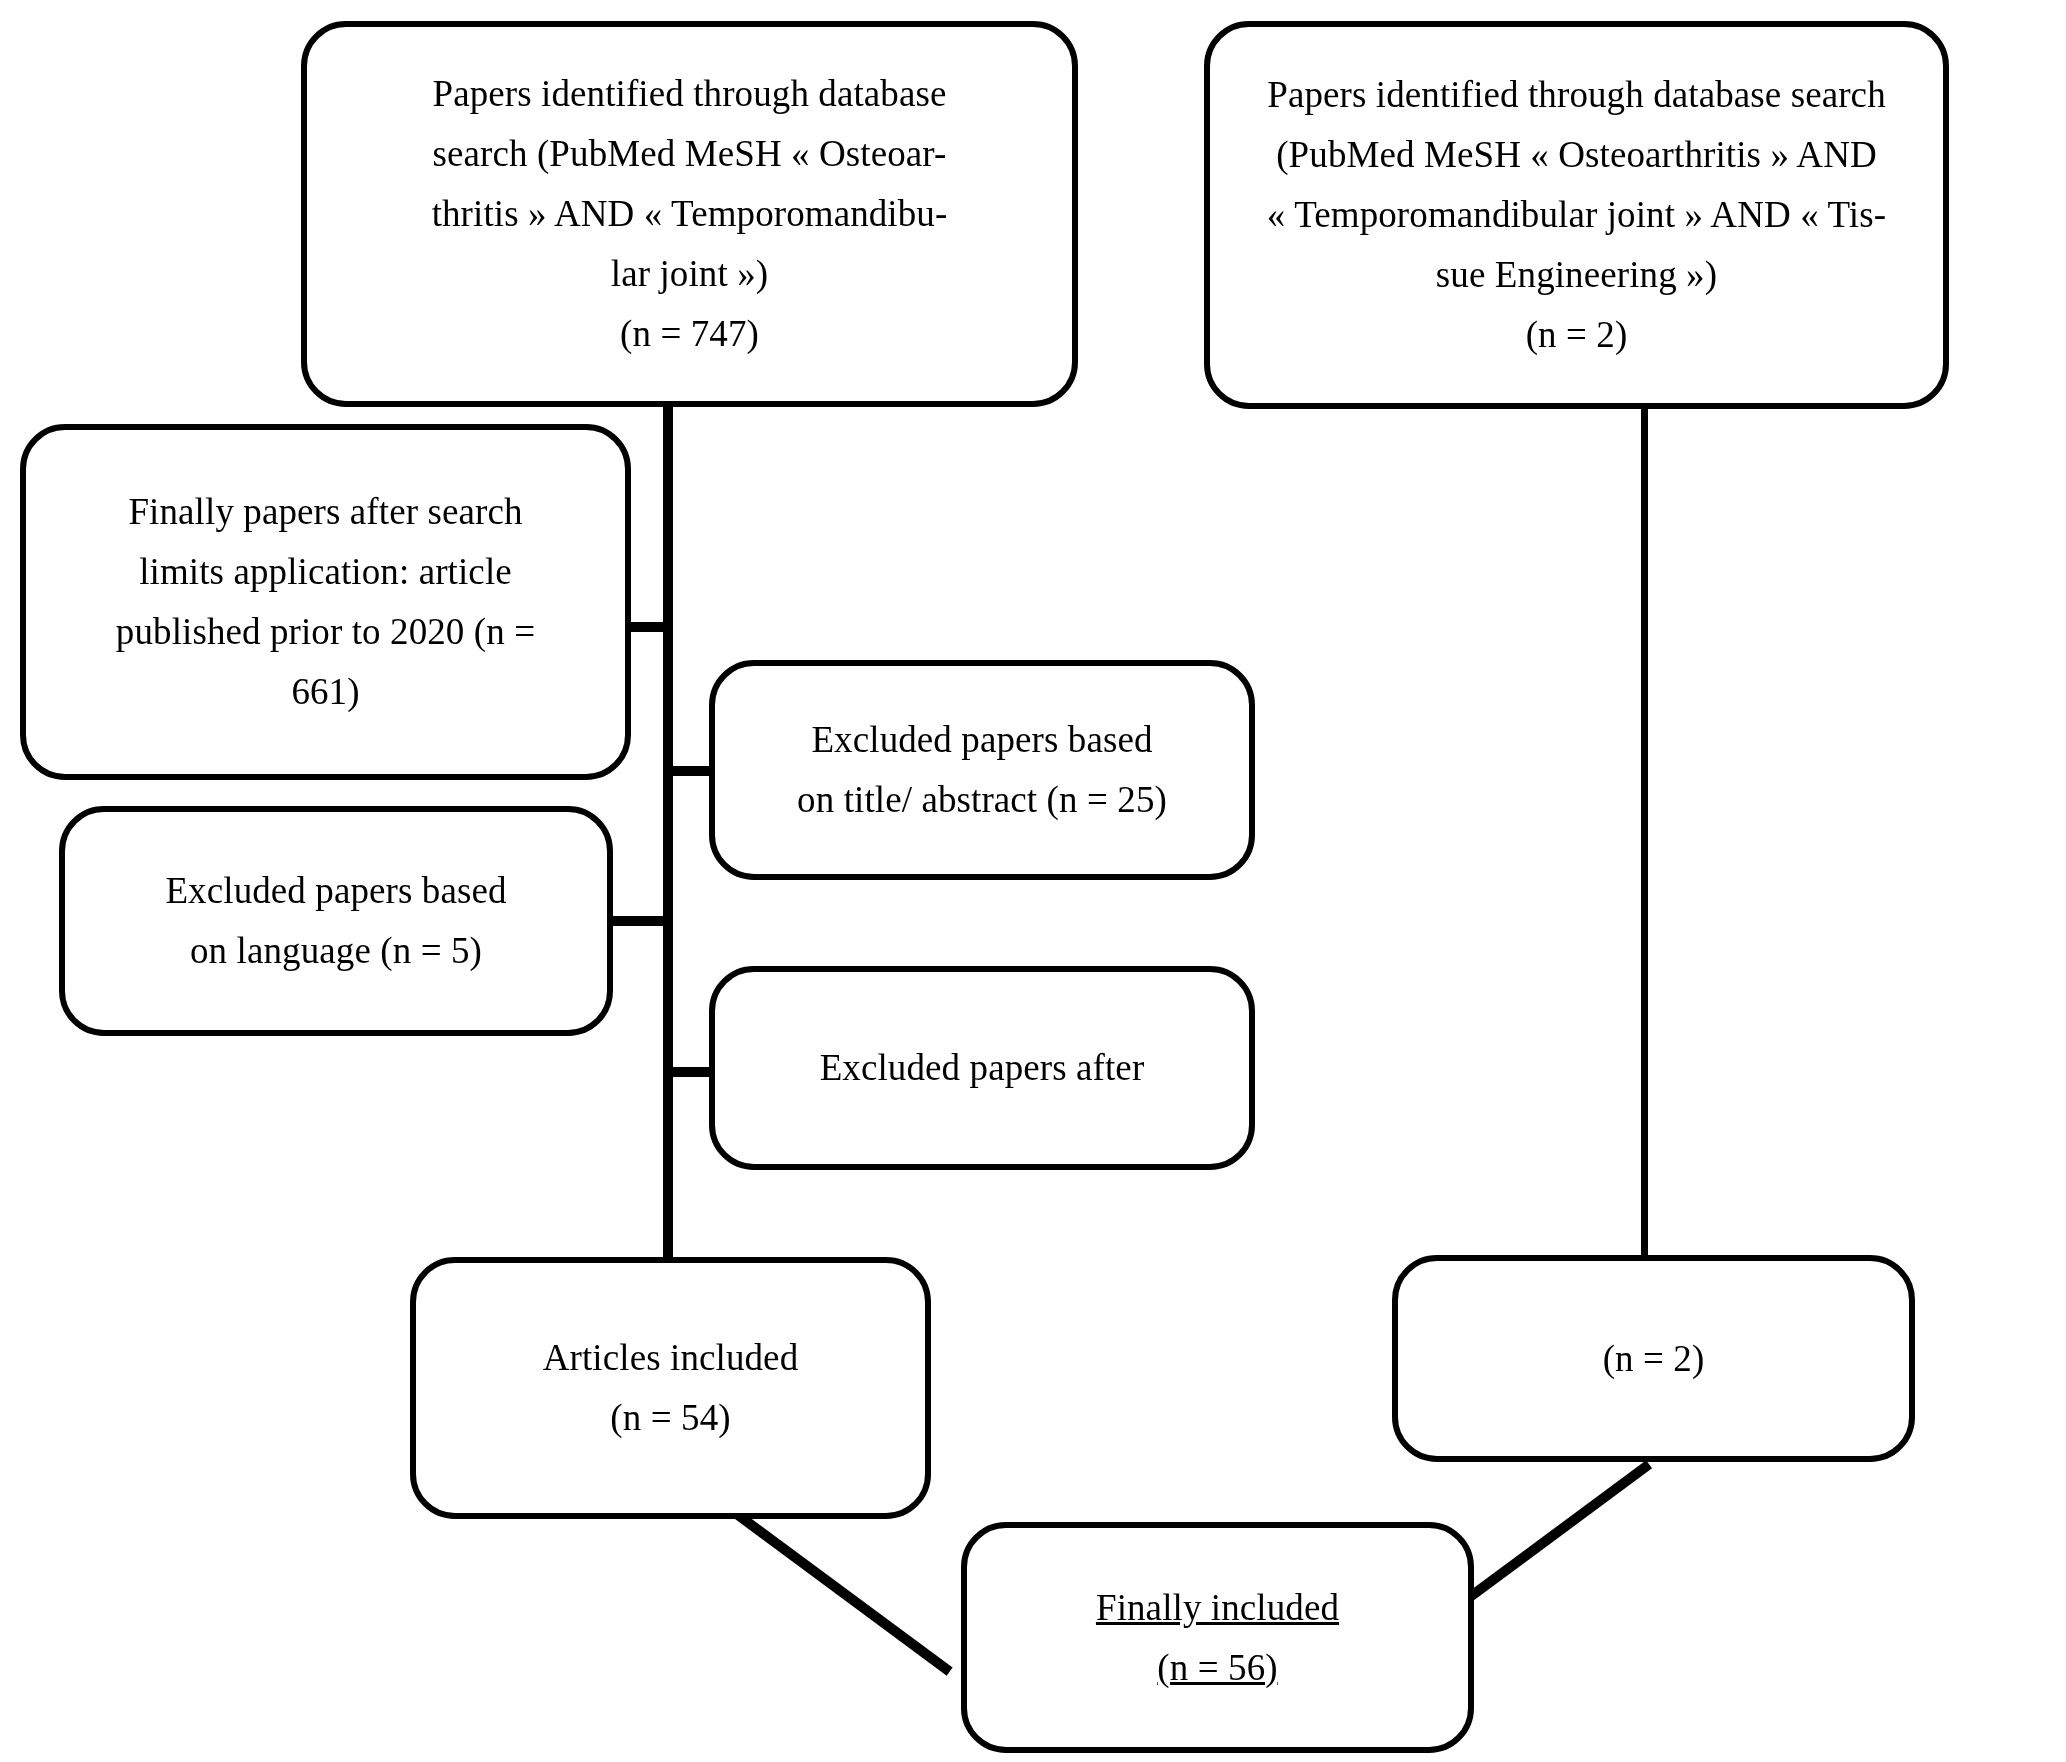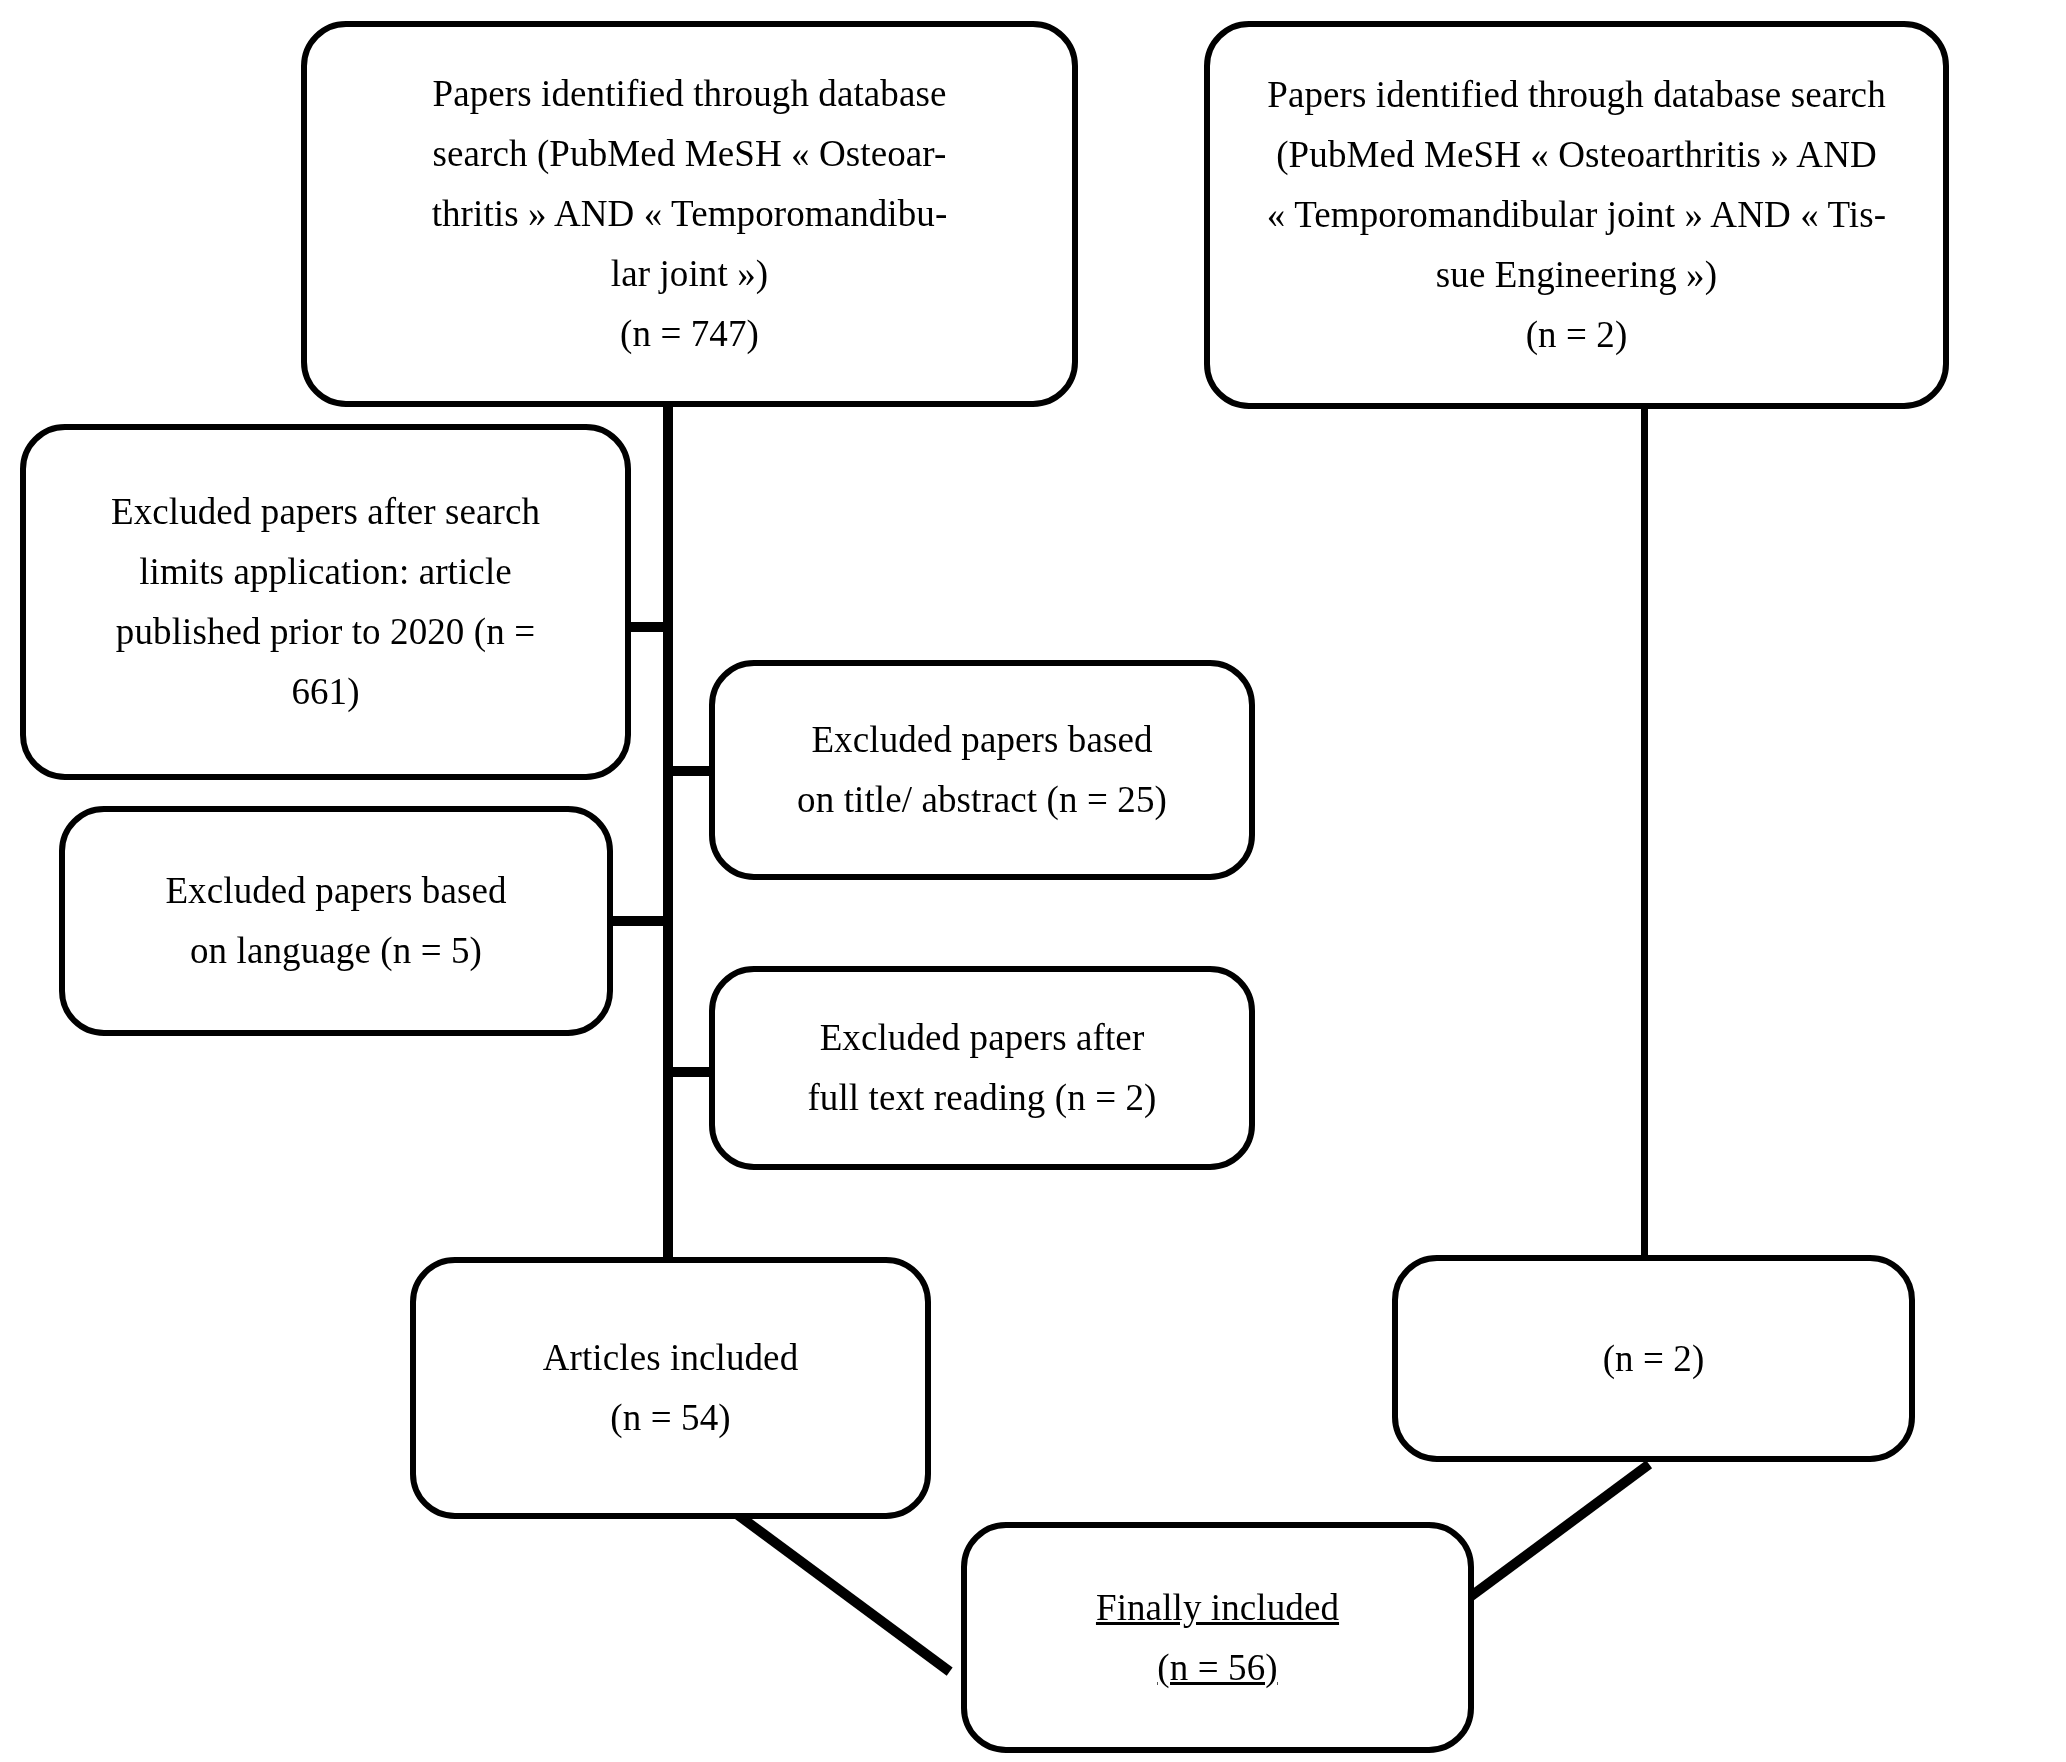--- a/index.html
+++ b/index.html
@@ -88,39 +88,38 @@
 
   <div class="node" style="left:1204px; top:21px; width:745px; height:388px;">
     <span class="line">Papers identified through database search</span>
     <span class="line">(PubMed MeSH « Osteoarthritis » AND</span>
     <span class="line">« Temporomandibular joint » AND « Tis-</span>
     <span class="line">sue Engineering »)</span>
     <span class="line">(n = 2)</span>
   </div>
 
   <div class="node" style="left:20px; top:424px; width:611px; height:356px;">
-    <span class="line">Excluded papers after search</span>
+    <span class="line">Finally papers after search</span>
     <span class="line">limits application: article</span>
     <span class="line">published prior to 2020 (n =</span>
     <span class="line">661)</span>
   </div>
 
   <div class="node" style="left:59px; top:806px; width:554px; height:230px;">
     <span class="line">Excluded papers based</span>
     <span class="line">on language (n = 5)</span>
   </div>
 
   <div class="node" style="left:709px; top:660px; width:546px; height:220px;">
     <span class="line">Excluded papers based</span>
     <span class="line">on title/ abstract (n = 25)</span>
   </div>
 
   <div class="node" style="left:709px; top:966px; width:546px; height:204px;">
     <span class="line">Excluded papers after</span>
-    <span class="line">full text reading (n = 2)</span>
   </div>
 
   <div class="node" style="left:410px; top:1257px; width:521px; height:262px;">
     <span class="line">Articles included</span>
     <span class="line">(n = 54)</span>
   </div>
 
   <div class="node" style="left:1392px; top:1255px; width:523px; height:207px;">
     <span class="line">(n = 2)</span>
   </div>

